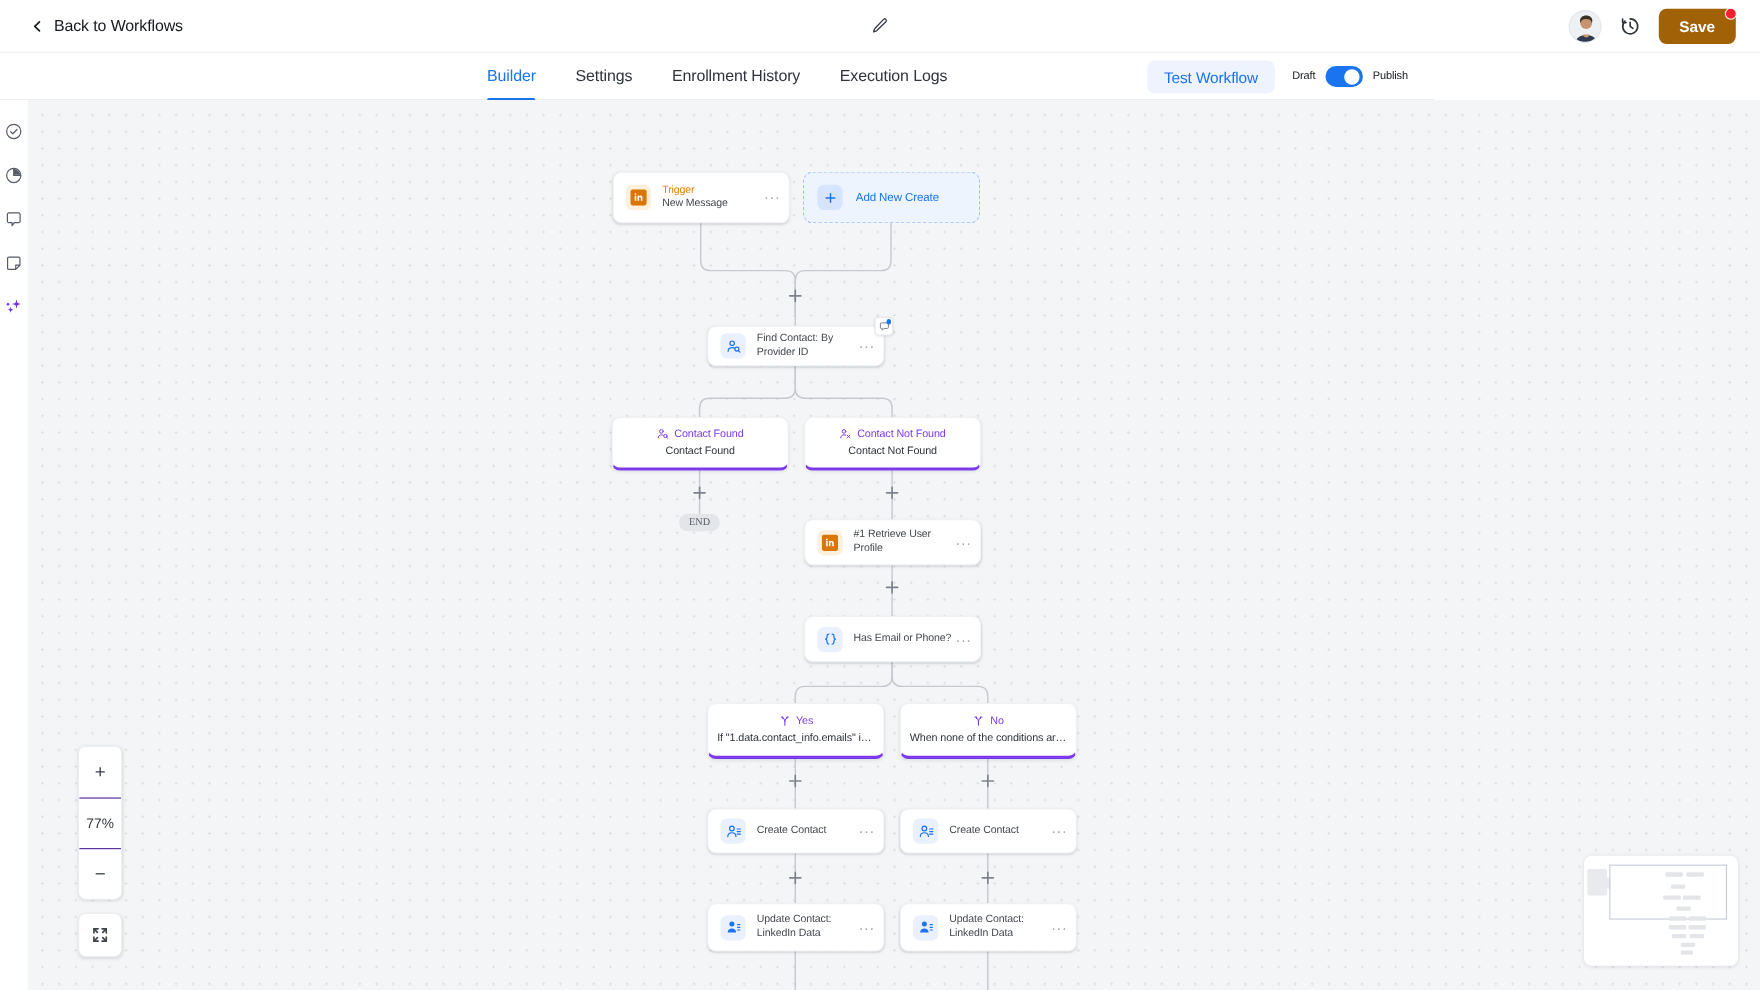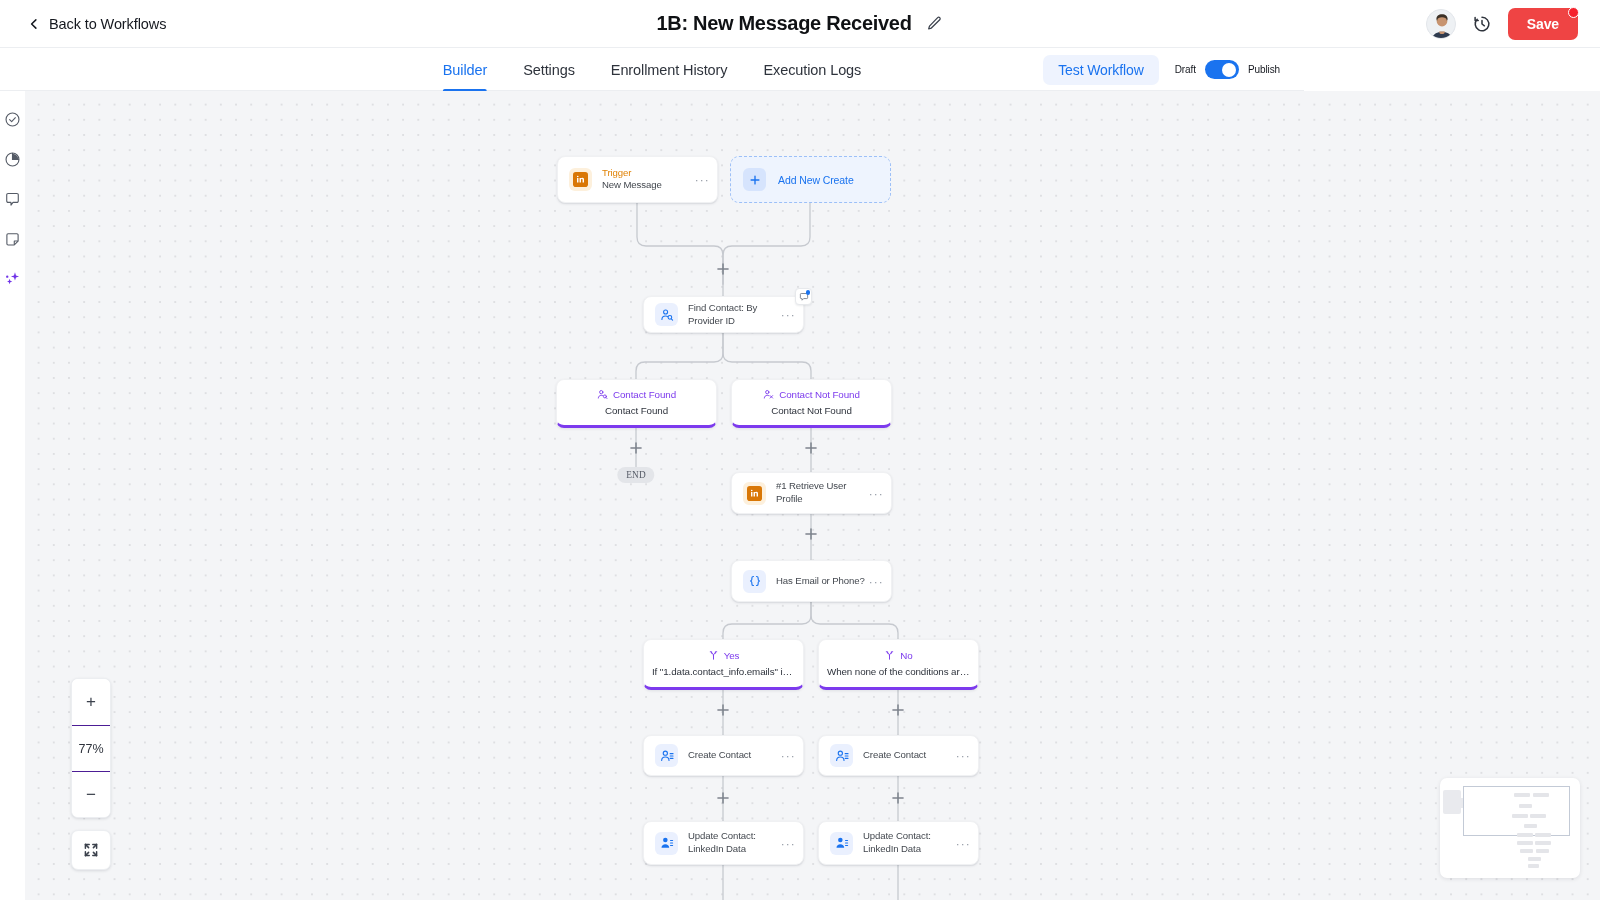--- a/index.html
+++ b/index.html
@@ -37,21 +37,21 @@
   }
   .avatar {
     width: 30px; height: 30px; border-radius: 50%; overflow: hidden;
     background: #d8dde4; cursor: pointer; position: relative;
     border: 1px solid #e4e7eb;
   }
   .avatar svg { display:block; }
   .history-icon { width: 20px; height: 20px; color: #2e333c; cursor: pointer; display: block; }
   .save-btn {
     position: relative;
-    background: #ef4444; color: #fff; font-size: 14px; font-weight: bold;
+    background: #a16207; color: #fff; font-size: 14px; font-weight: bold;
     padding: 8px 19px; border-radius: 7px; border: none; cursor: pointer;
     letter-spacing: -.1px;
   }
   .save-dot {
     position: absolute; top: -3px; right: -3px; width: 11px; height: 11px;
     background: #f5222d; border-radius: 50%; border: 1.5px solid #fff;
   }
 
   
   .tabbar {
@@ -249,21 +249,20 @@
 
 <div class="topbar">
   <div class="back-link">
     <svg class="back-chevron" viewBox="0 0 16 16" fill="none">
       <path d="M10.5 2.5 L4.8 8 L10.5 13.5" stroke="currentColor" stroke-width="2" stroke-linecap="round" stroke-linejoin="round"></path>
     </svg>
     <span class="back-label">Back to Workflows</span>
   </div>
 
   <div class="title-wrap">
-    <span class="wf-title">1B: New Message Received</span>
     <svg class="pencil-btn" viewBox="0 0 20 20" fill="none">
       <path d="M13.6 2.9a1.6 1.6 0 0 1 2.3 2.3L6.6 14.5l-3 .9.9-3 9.1-9.5Z" stroke="currentColor" stroke-width="1.4" stroke-linejoin="round"></path>
     </svg>
   </div>
 
   <div class="topbar-right">
     <div class="avatar">
       <svg viewBox="0 0 30 30" width="30" height="30">
         <rect width="30" height="30" fill="#eef1f4"></rect>
         <circle cx="15" cy="11" r="5.4" fill="#c79470"></circle>

